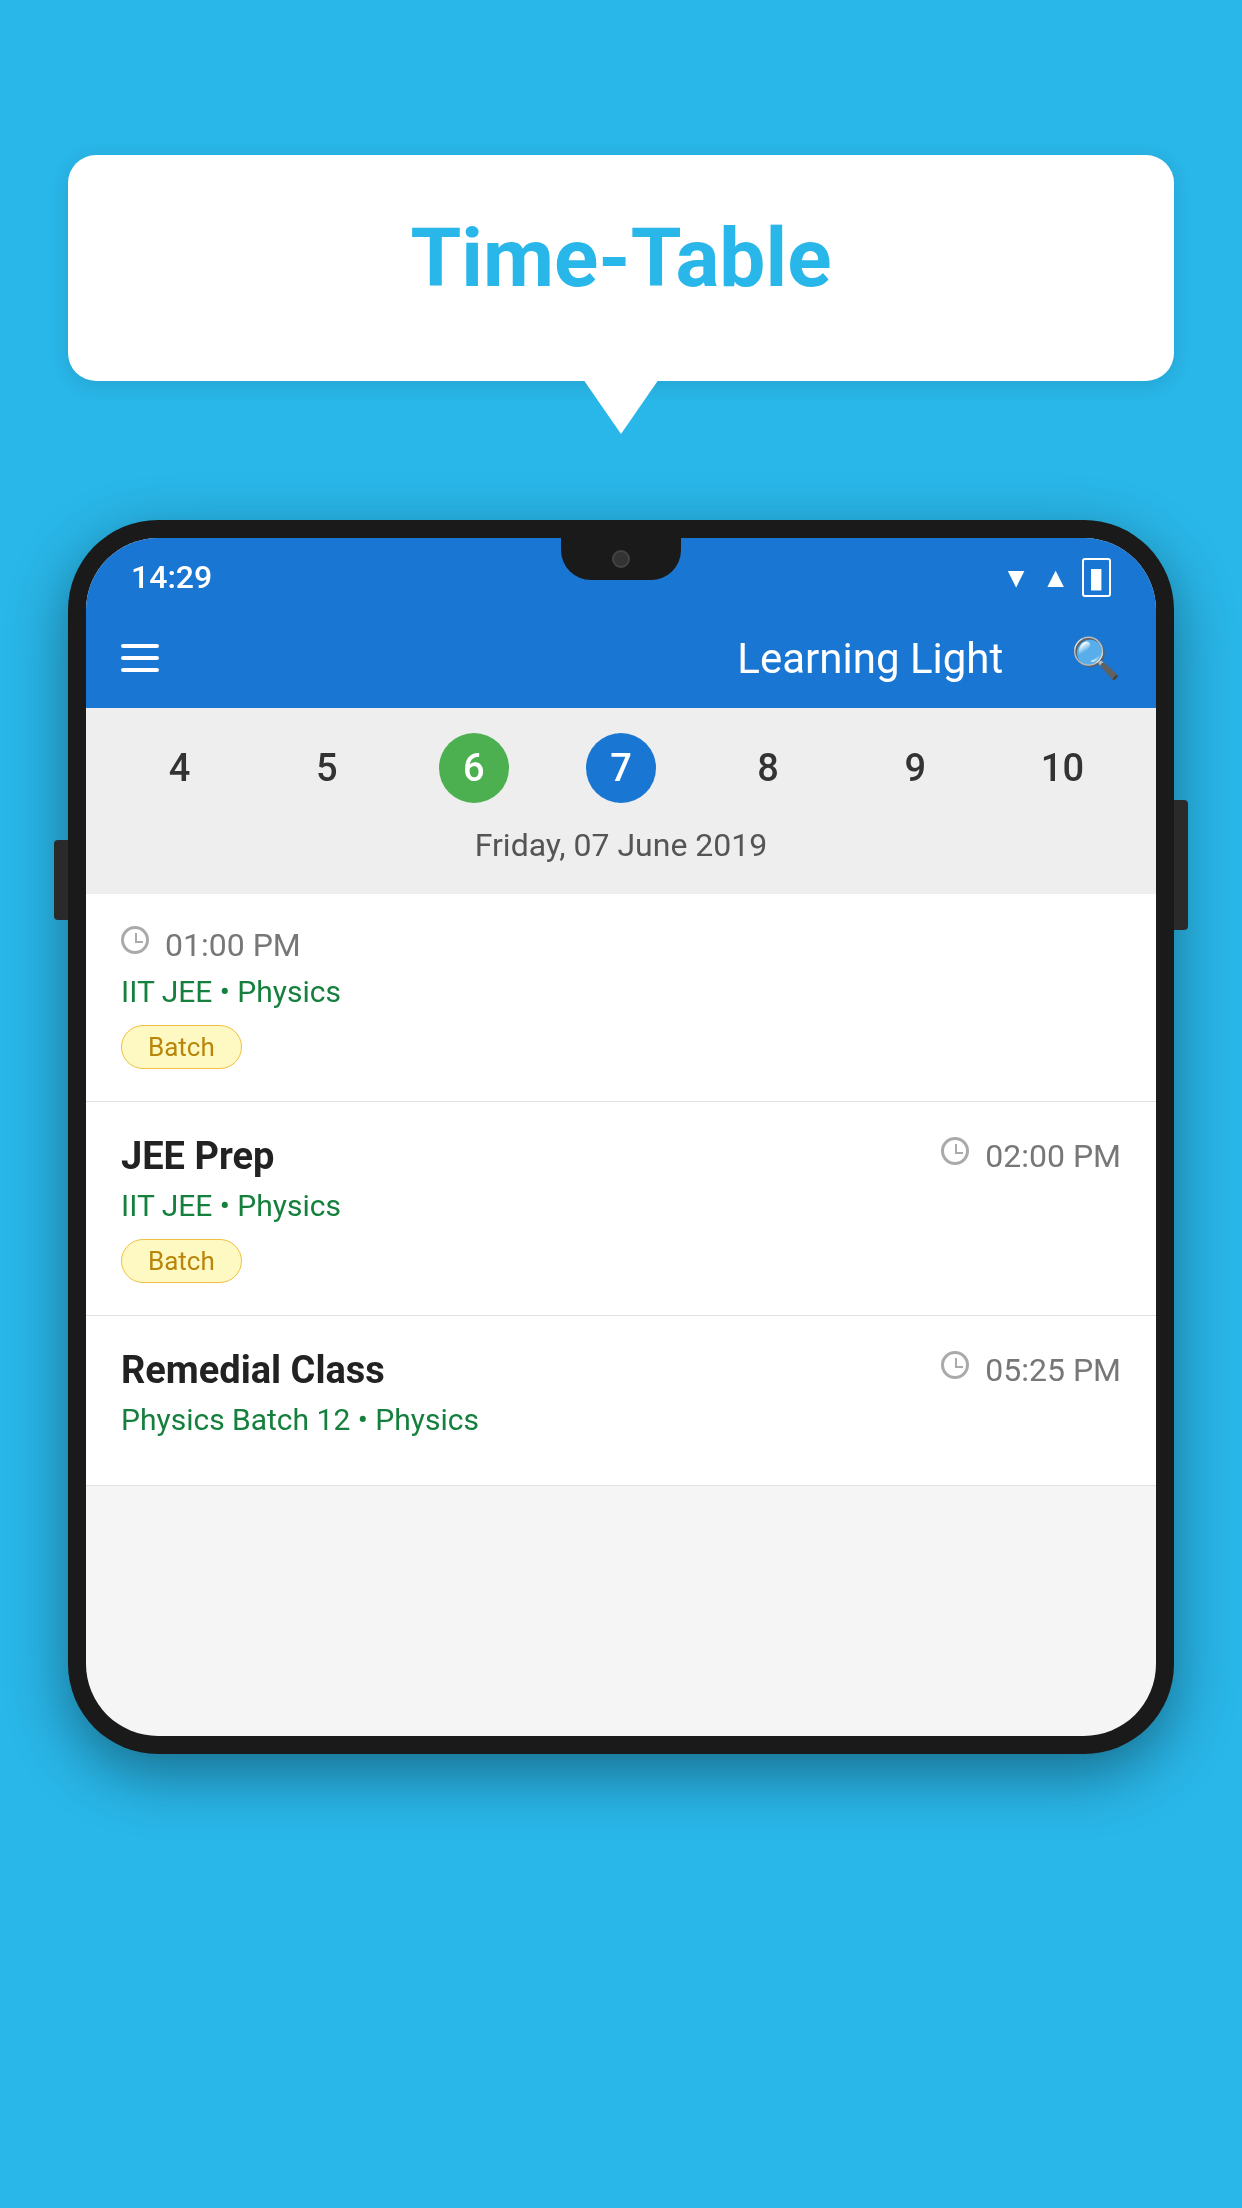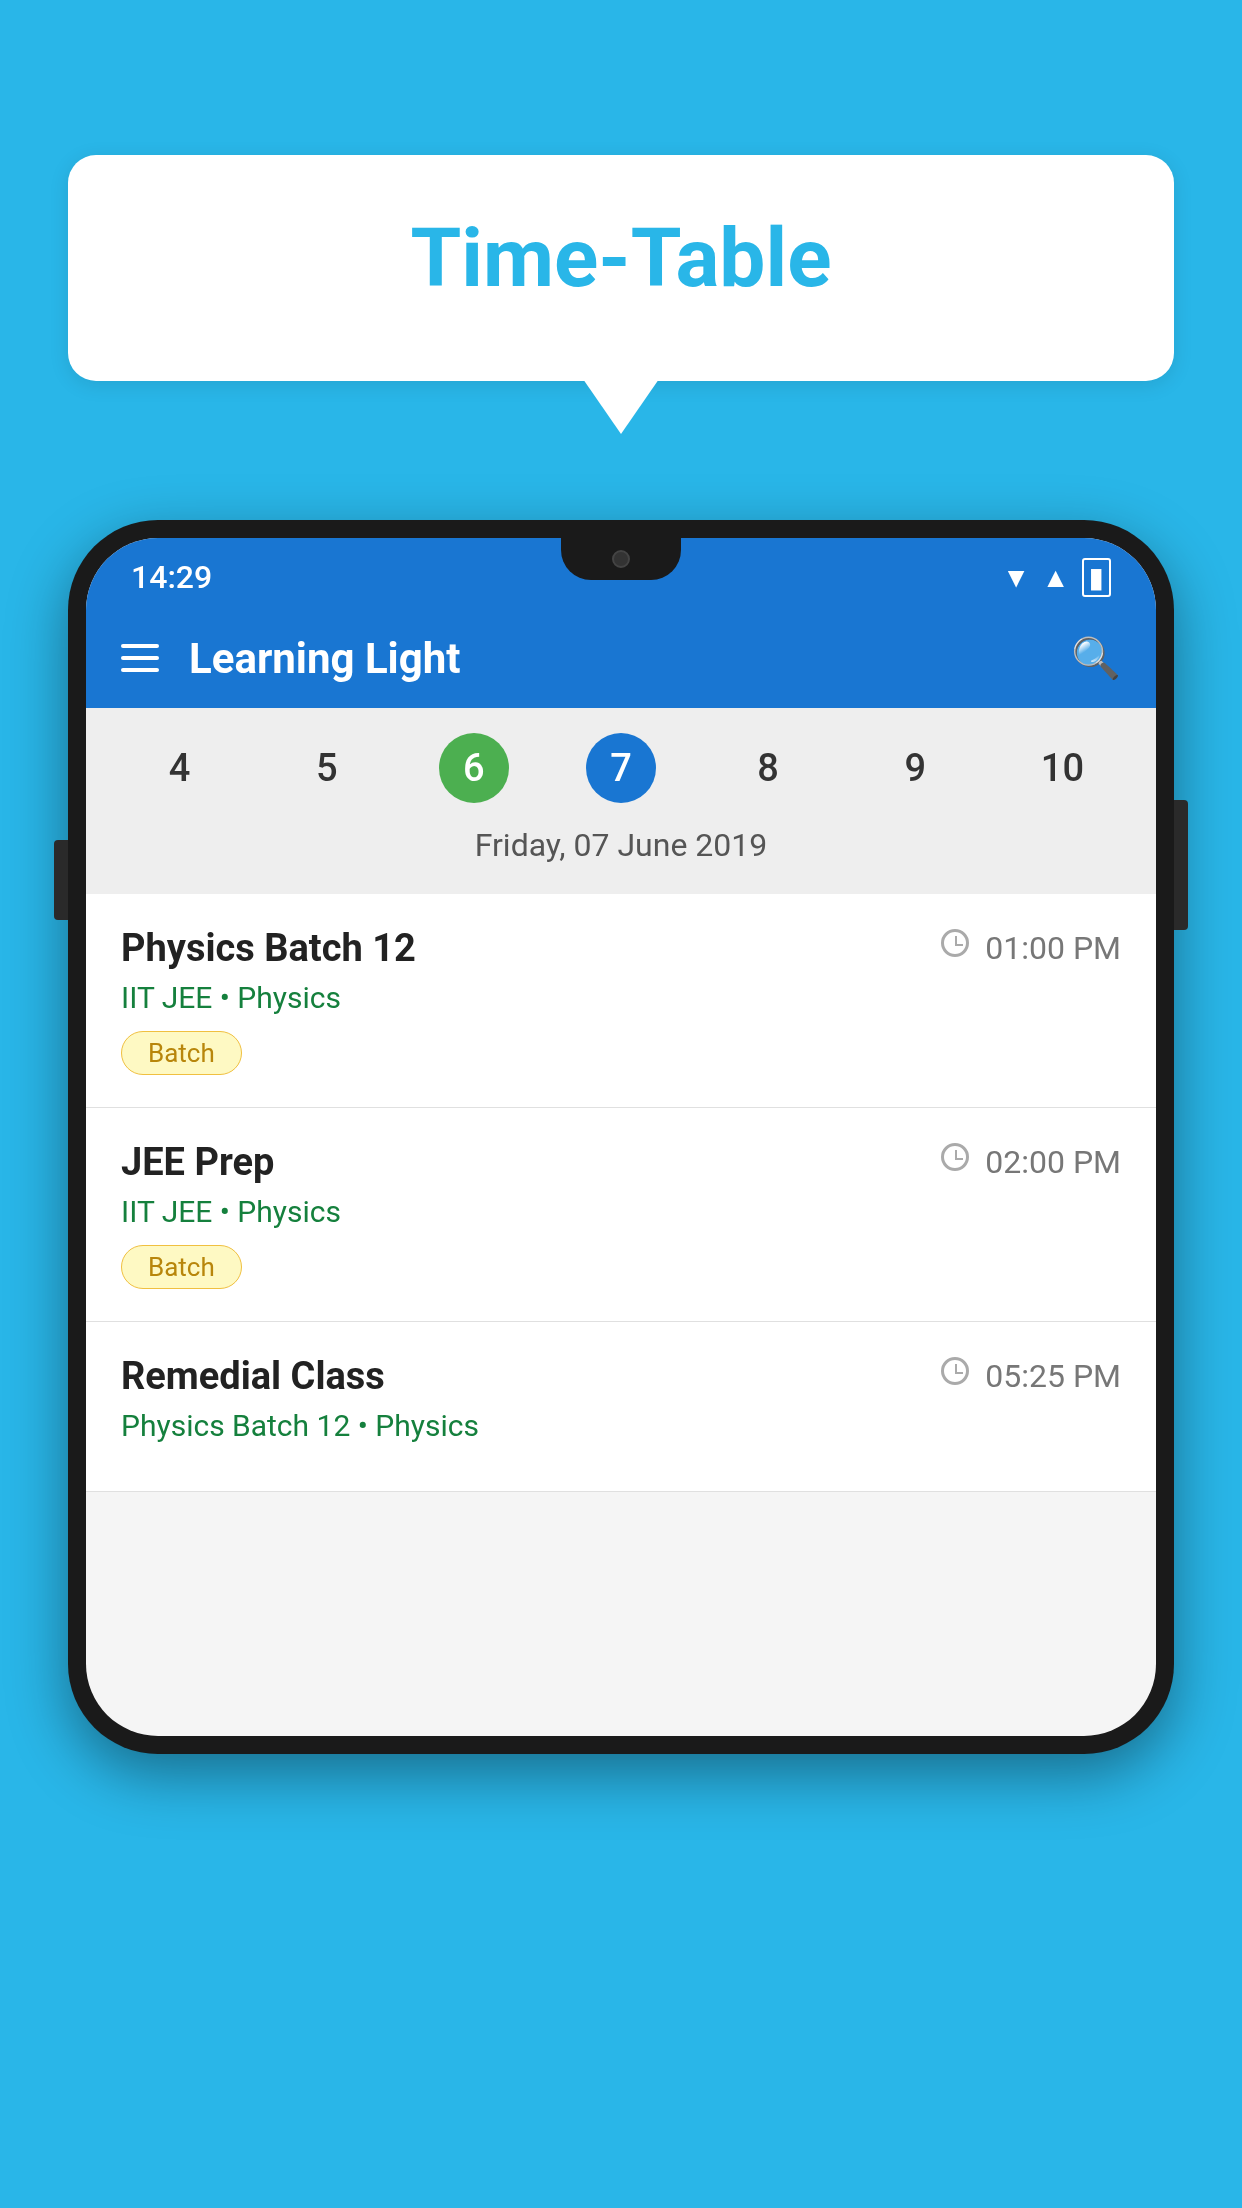--- a/index.html
+++ b/index.html
@@ -177,23 +177,23 @@
       display: block;
       width: 38px;
       height: 4px;
       background: white;
       border-radius: 2px;
     }
 
     .app-title {
       color: white;
       font-size: 42px;
-      font-weight: 700;
+      font-weight: 400;
       flex: 1;
-      text-align: left;
+      text-align: right;
       margin-right: 38px;
     }
 
     .search-icon-btn {
       color: white;
       font-size: 40px;
     }
 
     
     .calendar-week {
@@ -384,21 +384,20 @@
           <span class="day-number">9</span>
           <span class="day-number">10</span>
         </div>
         <div class="selected-date">Friday, 07 June 2019</div>
       </div>
 
       <div class="schedule-list">
 
         <div class="schedule-item">
           <div class="schedule-item-header">
-            <span class="schedule-title">Physics Batch 12</span>
             <span class="schedule-time">
               <span class="clock-icon-small"></span>
               01:00 PM
             </span>
           </div>
           <div class="schedule-subtitle">IIT JEE • Physics</div>
           <span class="badge">Batch</span>
         </div>
 
         <div class="schedule-item">

